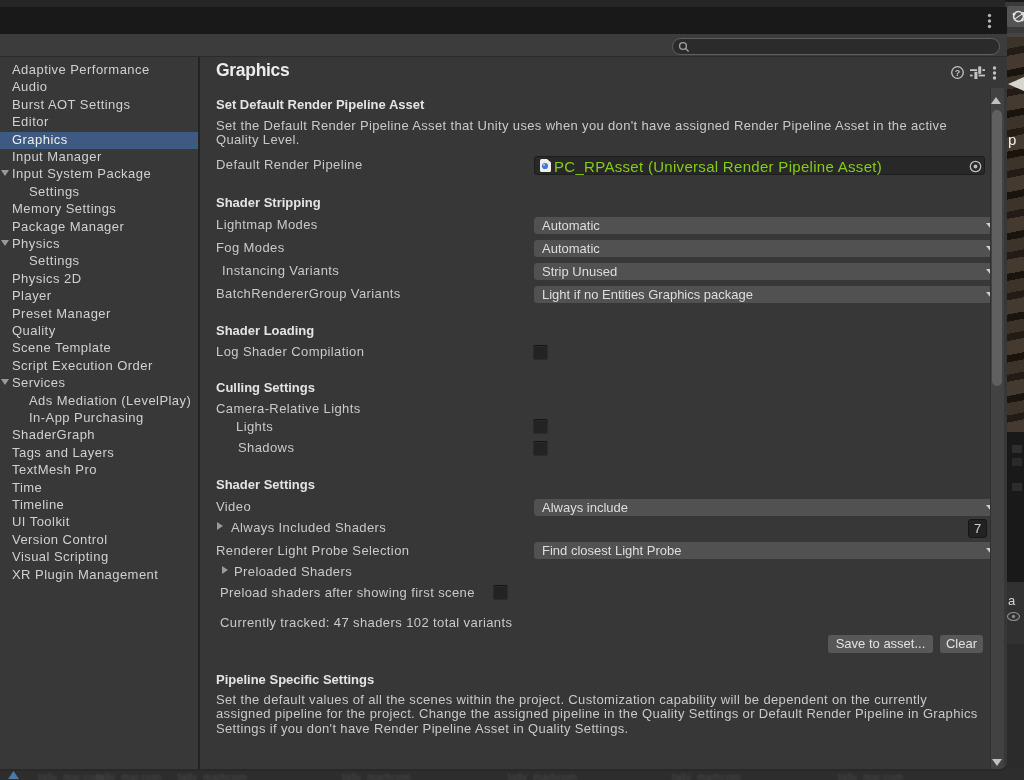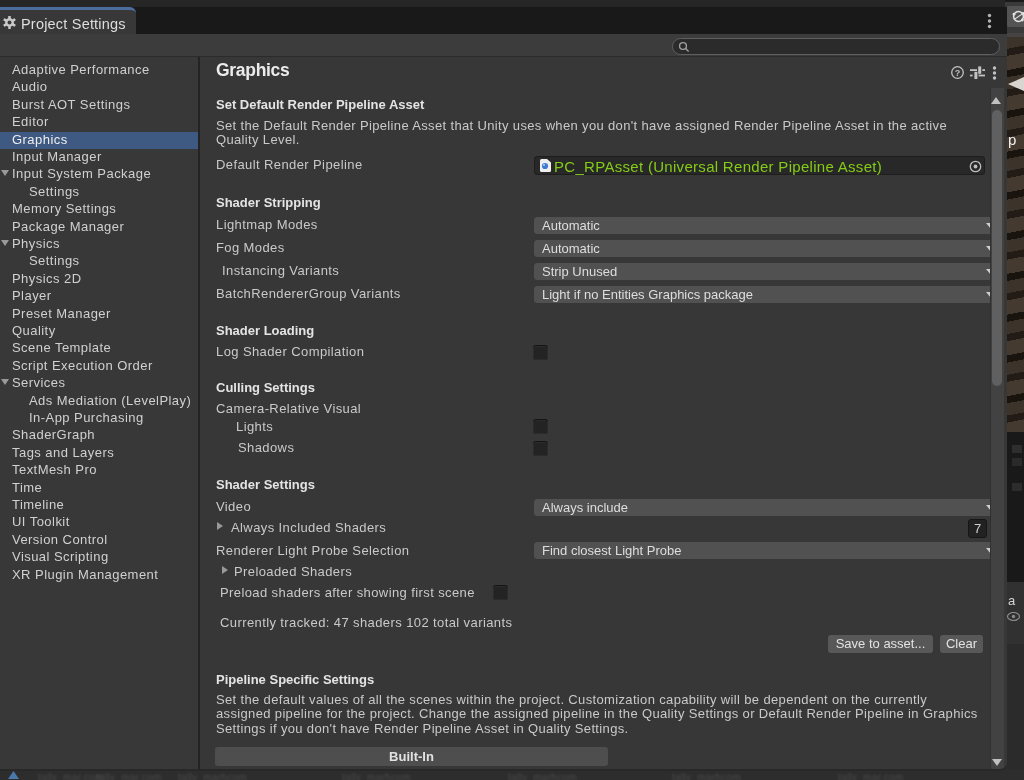--- a/index.html
+++ b/index.html
@@ -104,37 +104,20 @@
     <span class="ghtxt" style="left:96px">tally_mar.com</span>
     <span class="ghtxt" style="left:178px">tally_marhcom</span>
     <span class="ghtxt" style="left:342px">tally_marhcom</span>
     <span class="ghtxt" style="left:508px">tally_marhcom</span>
     <span class="ghtxt" style="left:672px">tally_marhcom</span>
     <span class="ghtxt" style="left:838px">tally_mar.com</span>
   </div>
 
   <div class="abs" id="win">
     <div class="abs" id="tabbar">
-      <div class="abs" id="tab">
-        <svg class="abs" style="left:3px;top:6px" width="13" height="13" viewBox="0 0 16 16">
-          <g fill="#c9c9c9">
-            <circle cx="8" cy="8" r="5.4"></circle>
-            <g>
-              <rect x="6.4" y="-0.2" width="3.2" height="4" rx="1"></rect>
-              <rect x="6.4" y="12.2" width="3.2" height="4" rx="1"></rect>
-              <rect x="6.4" y="-0.2" width="3.2" height="4" rx="1" transform="rotate(60 8 8)"></rect>
-              <rect x="6.4" y="12.2" width="3.2" height="4" rx="1" transform="rotate(60 8 8)"></rect>
-              <rect x="6.4" y="-0.2" width="3.2" height="4" rx="1" transform="rotate(120 8 8)"></rect>
-              <rect x="6.4" y="12.2" width="3.2" height="4" rx="1" transform="rotate(120 8 8)"></rect>
-            </g>
-          </g>
-          <circle fill="#3a3a3a" cx="8" cy="8" r="2.4"></circle>
-        </svg>
-        <span class="abs" id="tabtxt">Project Settings</span>
-      </div>
       <svg class="abs" style="left:986px;top:6px" width="7" height="16" viewBox="0 0 7 16">
         <circle cx="3.5" cy="2.5" r="1.7" fill="#b4b4b4"></circle>
           <circle cx="3.5" cy="8" r="1.7" fill="#b4b4b4"></circle>
           <circle cx="3.5" cy="13.5" r="1.7" fill="#b4b4b4"></circle>
       </svg>
     </div>
     <div class="abs" id="toolbar">
       <div class="abs" id="search">
         <svg class="abs" style="left:5px;top:2px" width="12" height="12" viewBox="0 0 12 12">
           <circle cx="5" cy="5" r="3.4" fill="none" stroke="#a0a0a0" stroke-width="1.4"></circle>
@@ -297,21 +280,21 @@
         <div class="dd" style="top:228.5px">
             <span>Light if no Entities Graphics package</span>
             <i></i>
           </div>
 
         <div class="h2" style="left:14px;top:266px">Shader Loading</div>
         <div class="lbl" style="left:14px;top:287px">Log Shader Compilation</div>
         <div class="cb" style="left:331px;top:288px"></div>
 
         <div class="h2" style="left:14px;top:323px">Culling Settings</div>
-        <div class="lbl" style="left:14px;top:344px">Camera-Relative Visual</div>
+        <div class="lbl" style="left:14px;top:344px">Camera-Relative Lights</div>
         <div class="lbl" style="left:34px;top:362px">Lights</div>
         <div class="cb" style="left:331px;top:362px"></div>
         <div class="lbl" style="left:36px;top:383px">Shadows</div>
         <div class="cb" style="left:331px;top:384px"></div>
 
         <div class="h2" style="left:14px;top:420px">Shader Settings</div>
         <div class="lbl" style="left:14px;top:442px">Video</div>
         <div class="dd" style="top:441.5px">
             <span>Always include</span>
             <i></i>
@@ -328,21 +311,20 @@
         <div class="lbl" style="left:32px;top:507px">Preloaded Shaders</div>
         <div class="lbl" style="left:18px;top:528px">Preload shaders after showing first scene</div>
         <div class="cb" style="left:291px;top:528px"></div>
 
         <div class="lbl" style="left:18px;top:558px">Currently tracked: 47 shaders 102 total variants</div>
         <div class="btn" style="left:626px;top:578px;width:105px">Save to asset...</div>
         <div class="btn" style="left:738px;top:578px;width:43px">Clear</div>
 
         <div class="h2" style="left:14px;top:615px">Pipeline Specific Settings</div>
         <div class="desc" style="left:14px;top:636px">Set the default values of all the scenes within the project. Customization capability will be dependent on the currently<br>assigned pipeline for the project. Change the assigned pipeline in the Quality Settings or Default Render Pipeline in Graphics<br>Settings if you don't have Render Pipeline Asset in Quality Settings.</div>
-        <div class="btn" style="left:13px;top:690px;width:393px;background:#4e4e4e;height:19px;line-height:19px;font-weight:bold">Built-In</div>
       </div>
 
       <div class="abs" id="sbtrack"></div>
       <div class="abs" id="sbthumb"></div>
       <div class="abs tri-d" style="left:991px;top:40px;border-left-width:5.5px;border-right-width:5.5px;border-top-width:7px;border-top-color:#c0c0c0;transform:rotate(180deg)"></div>
       <div class="abs tri-d" style="left:992px;top:702px;border-left-width:5.5px;border-right-width:5.5px;border-top-width:7px;border-top-color:#c0c0c0"></div>
     </div>
   </div>
 
 </div>

